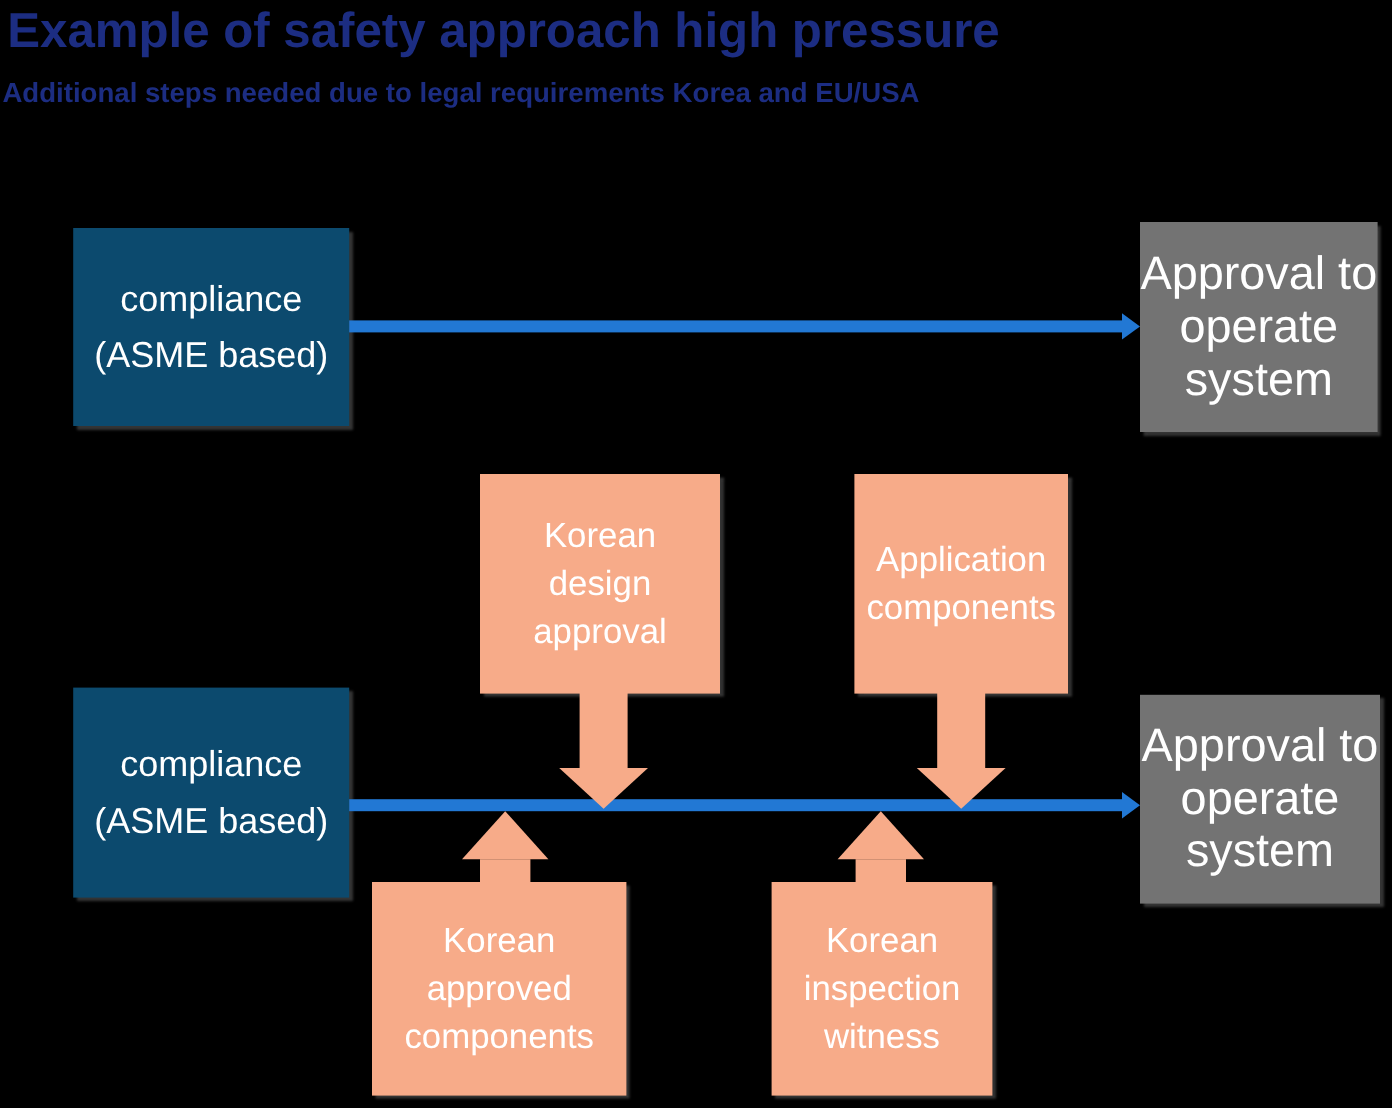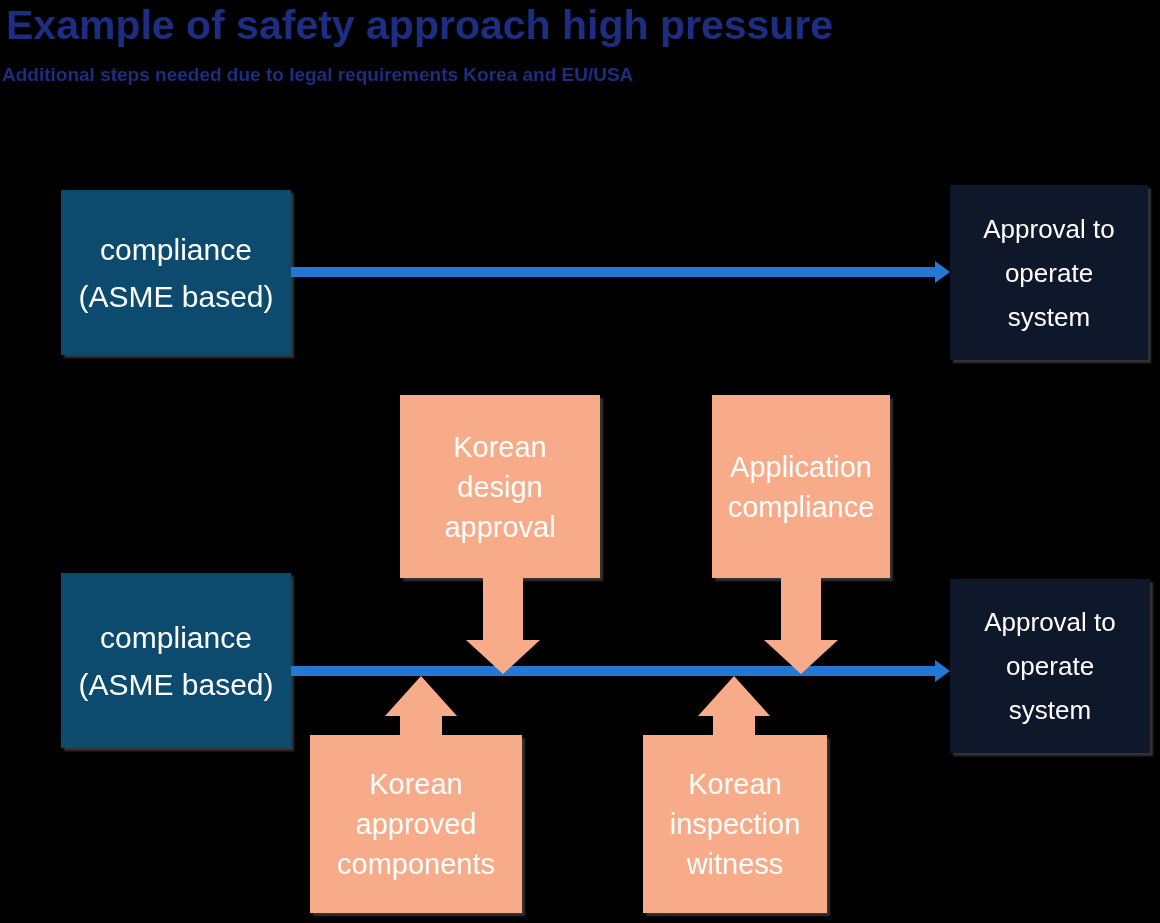--- a/index.html
+++ b/index.html
@@ -10,32 +10,32 @@
     overflow:hidden;
     font-family:"Liberation Sans", sans-serif;
   }
   .title{
     position:absolute;left:6px;top:2px;
     font-size:41px;font-weight:bold;color:#1C2D82;
     letter-spacing:0px;white-space:nowrap;
   }
   .subtitle{
     position:absolute;left:2px;top:64px;
-    font-size:19px;font-weight:bold;color:#1C2D82;
+    font-size:23px;font-weight:bold;color:#1C2D82;
     white-space:nowrap;
   }
   .box{
     position:absolute;
     display:flex;align-items:center;justify-content:center;
     text-align:center;color:#FFFFFF;
     box-shadow:3px 3px 2px rgba(150,150,150,0.35);
   }
   .box .label{white-space:pre-line;}
   .blue{background:#0c4a6e;font-size:30px;line-height:47px;}
-  .green{background:#0f172a;font-size:26px;line-height:44px;}
+  .green{background:#737373;font-size:39px;line-height:44px;}
   .salmon{background:#F7AB89;font-size:29px;line-height:40px;}
   .hbar{position:absolute;height:10px;background:#2278D4;}
   .tri-right{
     position:absolute;width:0;height:0;
     border-top:11px solid transparent;
     border-bottom:11px solid transparent;
     border-left:15px solid #2278D4;
   }
   .vstem{position:absolute;background:#F7AB89;}
   .tri-down{
@@ -88,21 +88,21 @@
   </div>
 
   <div class="box salmon" style="left:400px;top:395px;width:200px;height:183px;">
     <span class="label">Korean
 design
 approval</span>
   </div>
 
   <div class="box salmon" style="left:712px;top:395px;width:178px;height:183px;">
     <span class="label">Application
-compliance</span>
+components</span>
   </div>
 
   <div class="vstem" style="left:483px;top:576px;width:40px;height:64px;"></div>
   <div class="tri-down" style="left:466px;top:640px;"></div>
 
   <div class="vstem" style="left:781px;top:576px;width:40px;height:64px;"></div>
   <div class="tri-down" style="left:764px;top:640px;"></div>
 
   <div class="tri-up" style="left:385px;top:676px;"></div>
   <div class="vstem" style="left:400px;top:716px;width:42px;height:20px;"></div>

